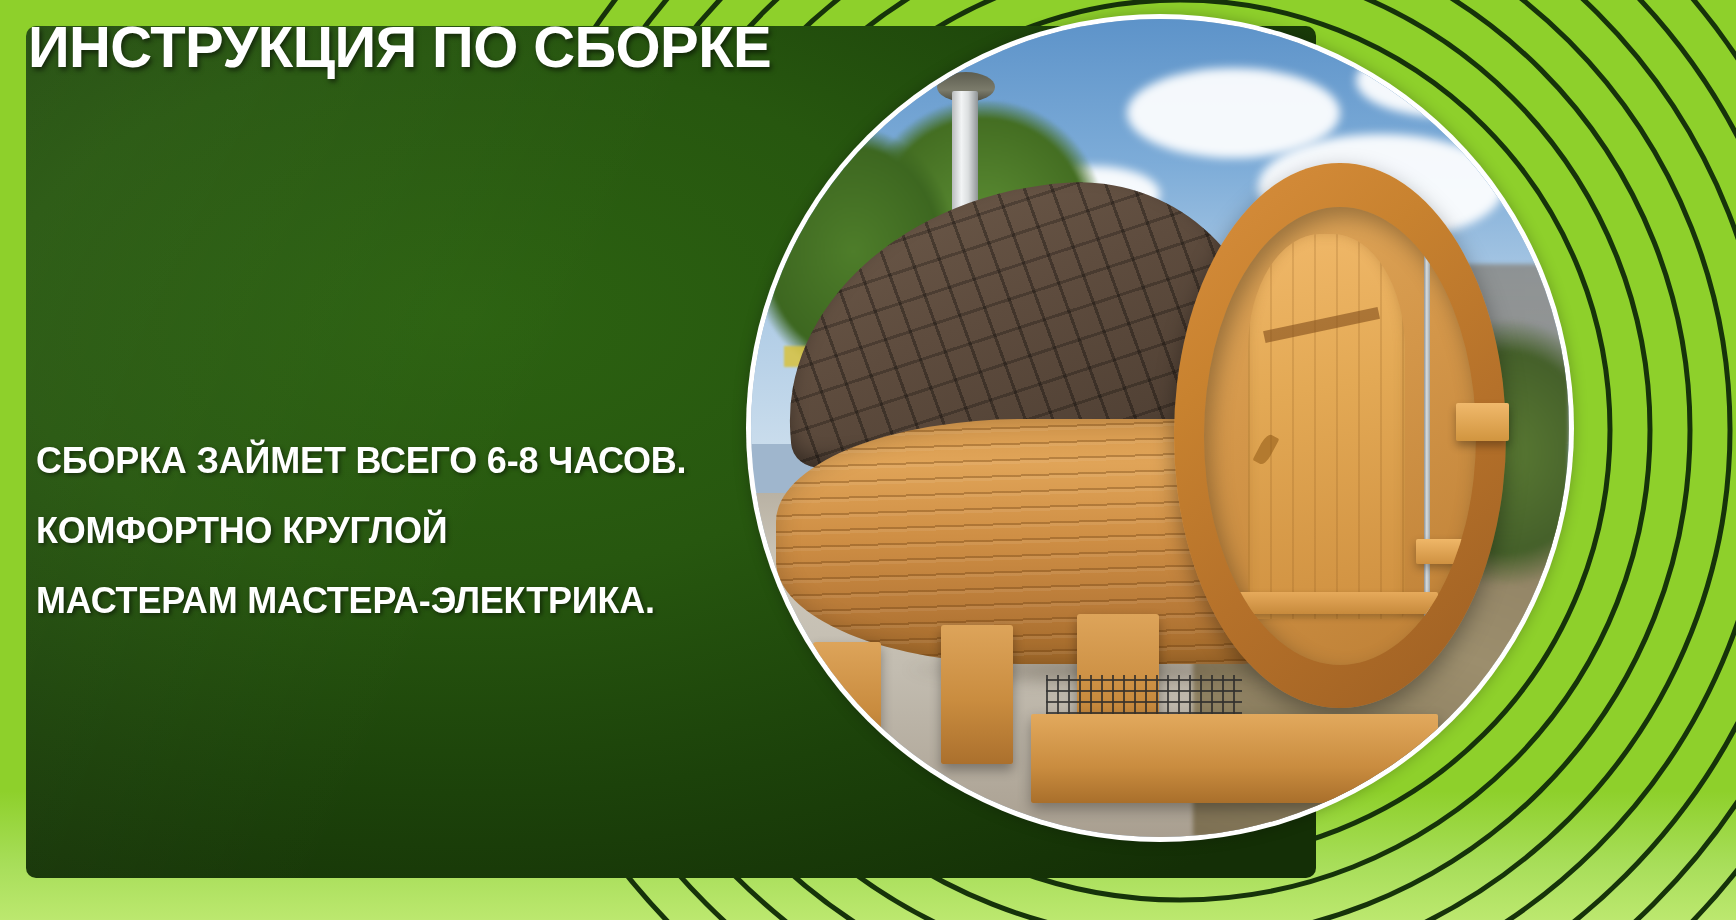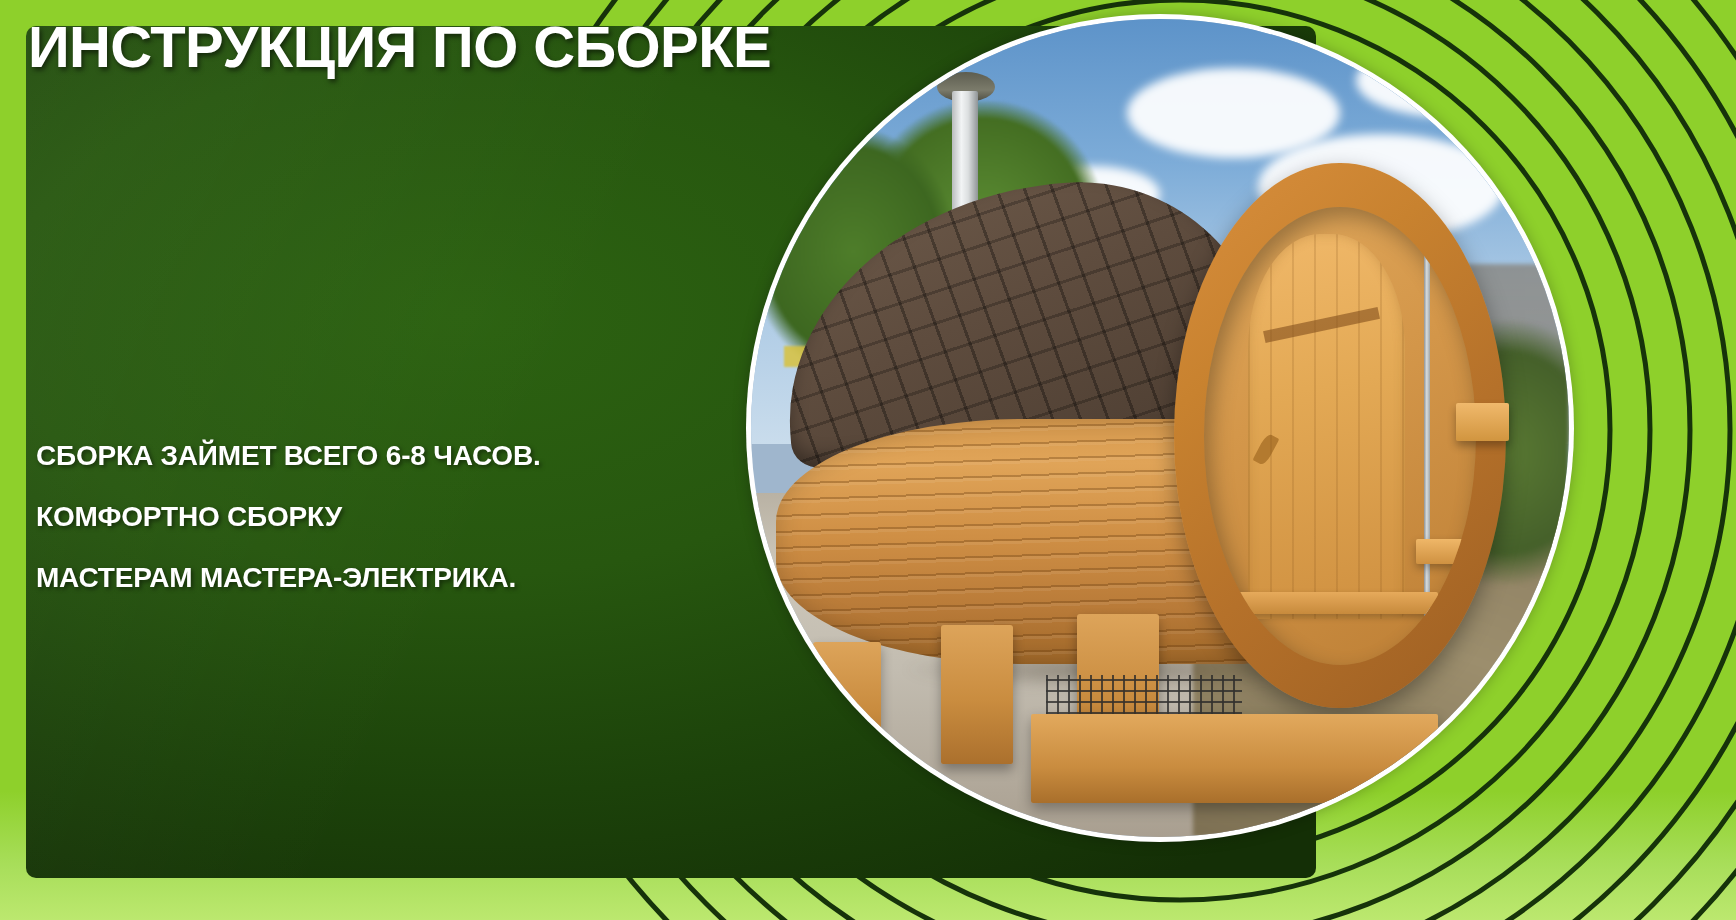--- a/index.html
+++ b/index.html
@@ -60,21 +60,21 @@
   }
   .headline .l { display: block; white-space: nowrap; }
 
   
   .body-copy {
     position: absolute;
     left: 36px;
     top: 440px;
     width: 760px;
     color: #ffffff;
-    font-size: 28px;
+    font-size: 36px;
     font-weight: 600;
     line-height: 1.17;
     letter-spacing: -0.2px;
     text-shadow: 2px 2px 4px rgba(0,0,0,0.5);
     z-index: 6;
   }
   .body-copy p { margin-bottom: 28px; }
   .body-copy p:last-child { margin-bottom: 0; }
   .body-copy .l { display: block; white-space: nowrap; }
 
@@ -385,20 +385,20 @@
 
   <div class="headline">
     <span class="l">ИНСТРУКЦИЯ ПО СБОРКЕ</span>
   </div>
 
   <div class="body-copy">
     <p>
       <span class="l">СБОРКА ЗАЙМЕТ ВСЕГО 6-8 ЧАСОВ.</span>
     </p>
     <p>
-      <span class="l">КОМФОРТНО СБОРКУ</span>
+      <span class="l">КОМФОРТНО КРУГЛОЙ</span>
     </p>
     <p>
       <span class="l">МАСТЕРАМ МАСТЕРА-ЭЛЕКТРИКА.</span>
     </p>
   </div>
 
 </div>
 
 </body></html>

